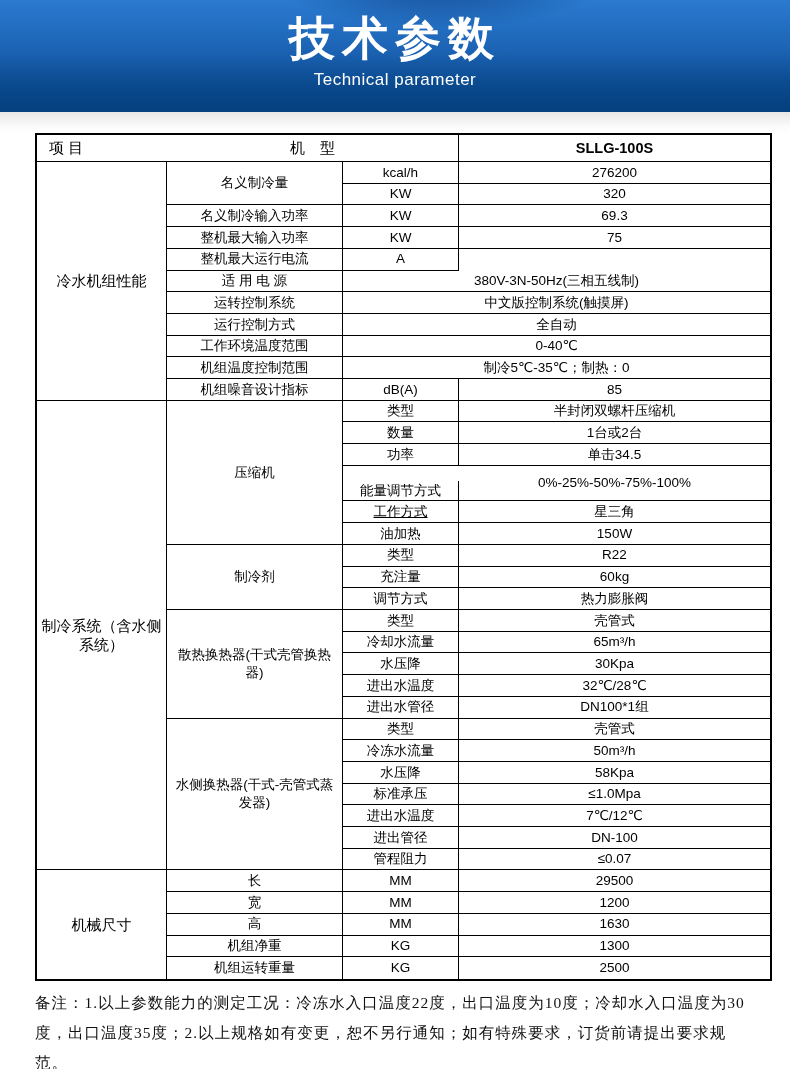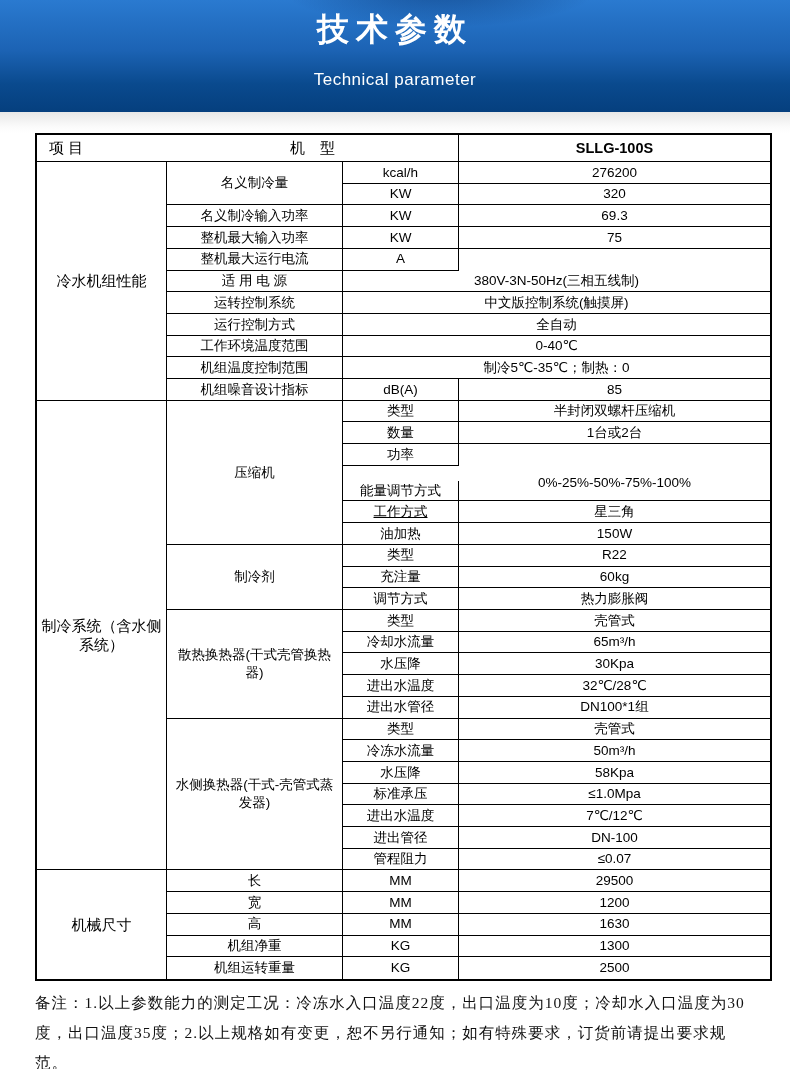--- a/index.html
+++ b/index.html
@@ -5,21 +5,21 @@
   html,body{margin:0;padding:0;background:#fff;}
   .page{position:relative;width:790px;height:1069px;background:#fff;overflow:hidden;
         font-family:"Liberation Sans","DejaVu Sans",sans-serif;}
 
   
   .banner{position:absolute;left:0;top:0;width:790px;height:112px;
     background:
       radial-gradient(ellipse 220px 55px at 440px -12px, rgba(3,40,96,.50), rgba(3,40,96,0) 72%),
       linear-gradient(180deg,#2a7ad0 0%,#1c63b4 45%,#0a4a8e 75%,#053f7e 100%);}
   .banner-title{position:absolute;left:0;top:8px;width:100%;text-align:center;
-    color:#fff;font-size:32px;font-weight:700;letter-spacing:7px;}
+    color:#fff;font-size:46px;font-weight:700;letter-spacing:7px;}
   .banner-subtitle{position:absolute;left:0;top:70px;width:100%;text-align:center;
     color:#fff;font-size:17px;font-weight:400;letter-spacing:0.5px;}
   .fade-strip{position:absolute;left:0;top:112px;width:790px;height:21px;
     background:linear-gradient(180deg,#e7e7e7 0%,#fbfbfb 70%,#fff 100%);}
 
   
   .spec-table{position:absolute;left:35px;top:133px;width:737px;height:848px;
     box-sizing:border-box;border:2px solid #000;background:#fff;
     display:grid;
     grid-template-columns:130px 176px 116px 1fr;
@@ -82,20 +82,21 @@
       <div class="c" style="grid-area: 12 / 2 / span 1 / span 1;">机组噪音设计指标</div>
       <div class="c" style="grid-area: 12 / 3 / span 1 / span 1;">dB(A)</div>
       <div class="c er" style="grid-area: 12 / 4 / span 1 / span 1;">85</div>
       <div class="c lg" style="grid-area: 13 / 1 / span 21 / span 1;">制冷系统（含水侧系统）</div>
       <div class="c" style="grid-area: 13 / 2 / span 6 / span 1;">压缩机</div>
       <div class="c" style="grid-area: 13 / 3 / span 1 / span 1;">类型</div>
       <div class="c er" style="grid-area: 13 / 4 / span 1 / span 1;">半封闭双螺杆压缩机</div>
       <div class="c" style="grid-area: 14 / 3 / span 1 / span 1; text-align: center;">数量</div>
       <div class="c er" style="grid-area: 14 / 4 / span 1 / span 1;">1台或2台</div>
       <div class="c" style="grid-area: 15 / 3 / span 1 / span 1;">功率</div>
+      <div class="c er" style="grid-area: 15 / 4 / span 1 / span 1;">单击34.5</div>
       <div class="c" style="grid-area: 16 / 3 / span 1 / span 1; margin-top: 15px;">能量调节方式</div>
       <div class="c er" style="grid-area: 16 / 4 / span 1 / span 1;">0%-25%-50%-75%-100%</div>
       <div class="c" style="grid-area: 17 / 3 / span 1 / span 1; text-decoration: underline;">工作方式</div>
       <div class="c er" style="grid-area: 17 / 4 / span 1 / span 1;">星三角</div>
       <div class="c" style="grid-area: 18 / 3 / span 1 / span 1;">油加热</div>
       <div class="c er" style="grid-area: 18 / 4 / span 1 / span 1;">150W</div>
       <div class="c" style="grid-area: 19 / 2 / span 3 / span 1;">制冷剂</div>
       <div class="c" style="grid-area: 19 / 3 / span 1 / span 1;">类型</div>
       <div class="c er" style="grid-area: 19 / 4 / span 1 / span 1;">R22</div>
       <div class="c" style="grid-area: 20 / 3 / span 1 / span 1;">充注量</div>

